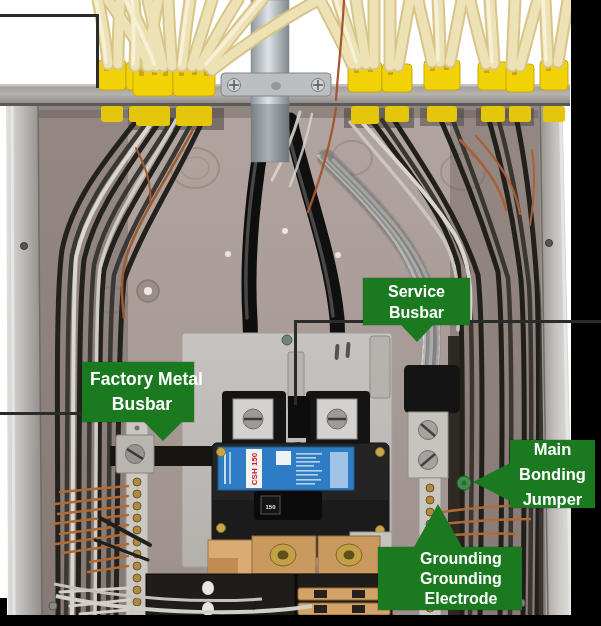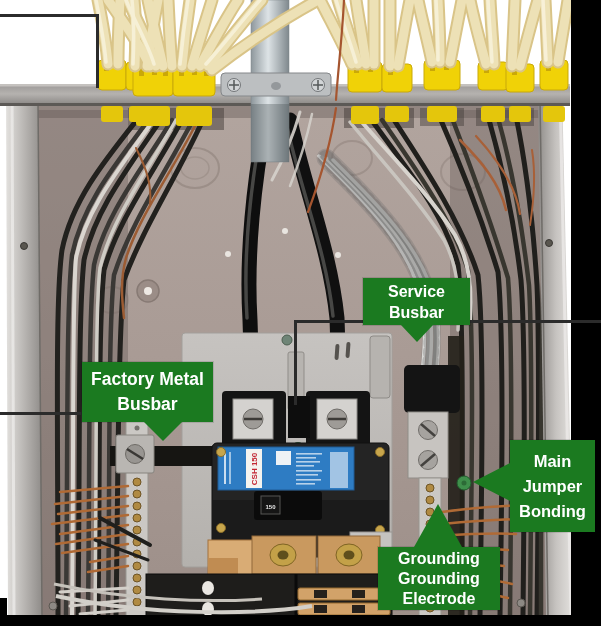--- a/index.html
+++ b/index.html
@@ -12,29 +12,29 @@
            color:var(--label-text,#fff);font-weight:bold;text-align:center;
            display:flex;flex-direction:column;justify-content:center;
            box-shadow:0 0 0 1px rgba(0,0,0,.12);}
   .callout span{display:block;white-space:nowrap;}
   .arr{position:absolute;width:0;height:0;}
   
   .c-sn{left:363px;top:278px;width:107px;height:47px;font-size:16px;line-height:21px;}
   .c-sn .arr{left:38px;bottom:-17px;border-left:16px solid transparent;
              border-right:16px solid transparent;border-top:17px solid var(--label-bg,#1b7a20);}
   
-  .c-fb{left:82px;top:362px;width:131px;height:60px;font-size:17.5px;line-height:25px;}
+  .c-fb{left:82px;top:362px;width:104px;height:60px;font-size:17.5px;line-height:25px;padding-left:8px;}
   .c-fb .arr{left:62px;bottom:-19px;border-left:19px solid transparent;
              border-right:19px solid transparent;border-top:19px solid var(--label-bg,#1b7a20);}
   
-  .c-mb{left:510px;top:440px;width:85px;height:92px;font-size:16.5px;line-height:25px;}
+  .c-mb{left:510px;top:440px;width:85px;height:68px;font-size:16.5px;line-height:25px;}
   .c-mb .arr{left:-37px;top:23px;border-top:19px solid transparent;
              border-bottom:19px solid transparent;border-right:37px solid var(--label-bg,#1b7a20);}
   
-  .c-ge{left:378px;top:547px;width:122px;height:63px;font-size:16px;line-height:20px;}
+  .c-ge{left:378px;top:547px;width:122px;height:63px;font-size:16px;line-height:20px;padding-left:22px;}
   .c-ge .arr{left:36px;top:-43px;border-left:24px solid transparent;
              border-right:24px solid transparent;border-bottom:43px solid var(--label-bg,#1b7a20);}
 </style>
 </head>
 <body>
 
 <div class="stage">
 
   <svg width="601" height="626" viewBox="0 0 601 626">
     <defs>
@@ -475,22 +475,22 @@
   </div>
 
   <div class="callout c-fb">
     <span>Factory Metal</span>
     <span>Busbar</span>
     <i class="arr"></i>
   </div>
 
   <div class="callout c-mb">
     <span>Main</span>
+    <span>Bonding</span>
     <span>Jumper</span>
-    <span>Bonding</span>
     <i class="arr"></i>
   </div>
 
   <div class="callout c-ge">
     <span>Grounding</span>
     <span>Grounding</span>
     <span>Electrode</span>
     <i class="arr"></i>
   </div>
 

